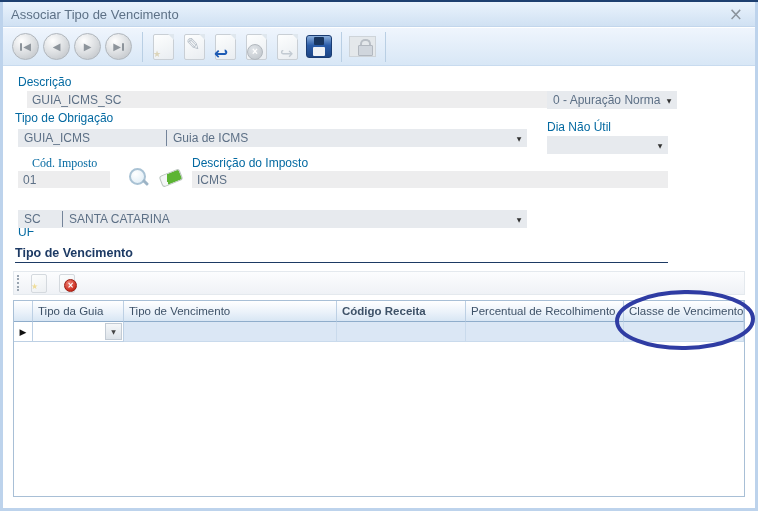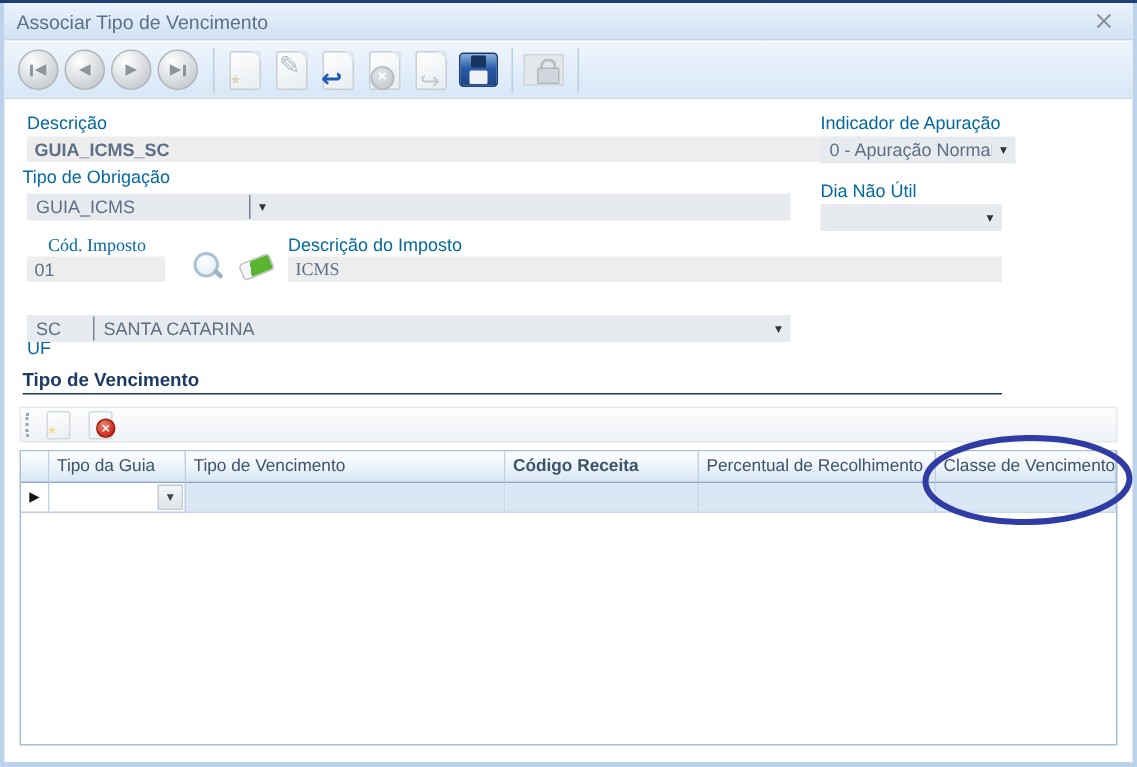--- a/index.html
+++ b/index.html
@@ -174,48 +174,48 @@
       <div class="lockpanel">
         <span class="padlock-shackle"></span>
         <span class="padlock-body"></span>
       </div>
     </div>
 
     <div class="tsep"></div>
   </div>
 
   <span class="lbl" style="left:18px;top:75px;">Descrição</span>
-  <div class="fld" style="left:18px;top:91px;width:572px;font-weight:bold;">GUIA_ICMS_SC</div>
-
-  <span class="lbl" style="left:547px;top:75px;">Indicador de Apuração</span>
+  <div class="fld" style="left:27px;top:91px;width:572px;">GUIA_ICMS_SC</div>
+
   <div class="combo" style="left:547px;top:91px;width:130px;">
     <span class="name">0 - Apuração Normal</span>
     <span class="arrow">▼</span>
   </div>
 
   <span class="lbl" style="left:15px;top:111px;text-align:center;">Tipo de Obrigação</span>
   <div class="combo" style="left:18px;top:129px;width:509px;">
     <span class="code" style="width:142px;">GUIA_ICMS</span>
     <span class="cdiv"></span>
+    <span class="name">Guia de ICMS</span>
     <span class="arrow">▼</span>
   </div>
 
   <span class="lbl" style="left:547px;top:120px;">Dia Não Útil</span>
   <div class="combo" style="left:547px;top:136px;width:121px;">
     <span class="name"></span>
     <span class="arrow">▼</span>
   </div>
 
   <span class="lbl" style="left:32px;top:156px;font-family:Liberation Serif, serif;">Cód. Imposto</span>
   <div class="fld" style="left:18px;top:171px;width:92px;">01</div>
   <span class="mag" style="left:129px;top:168px;"></span>
   <span class="eraser" style="left:160px;top:172px;"></span>
 
   <span class="lbl" style="left:192px;top:156px;">Descrição do Imposto</span>
-  <div class="fld" style="left:192px;top:171px;width:476px;font-family:Liberation Serif, serif;">ICMS</div>
+  <div class="fld" style="left:192px;top:171px;width:476px;">ICMS</div>
 
   <span class="lbl" style="left:18px;top:193px;margin-top:32px;">UF</span>
   <div class="combo" style="left:18px;top:210px;width:509px;">
     <span class="code" style="width:38px;">SC</span>
     <span class="cdiv"></span>
     <span class="name">SANTA CATARINA</span>
     <span class="arrow">▼</span>
   </div>
 
   <div class="section-title">Tipo de Vencimento</div>

